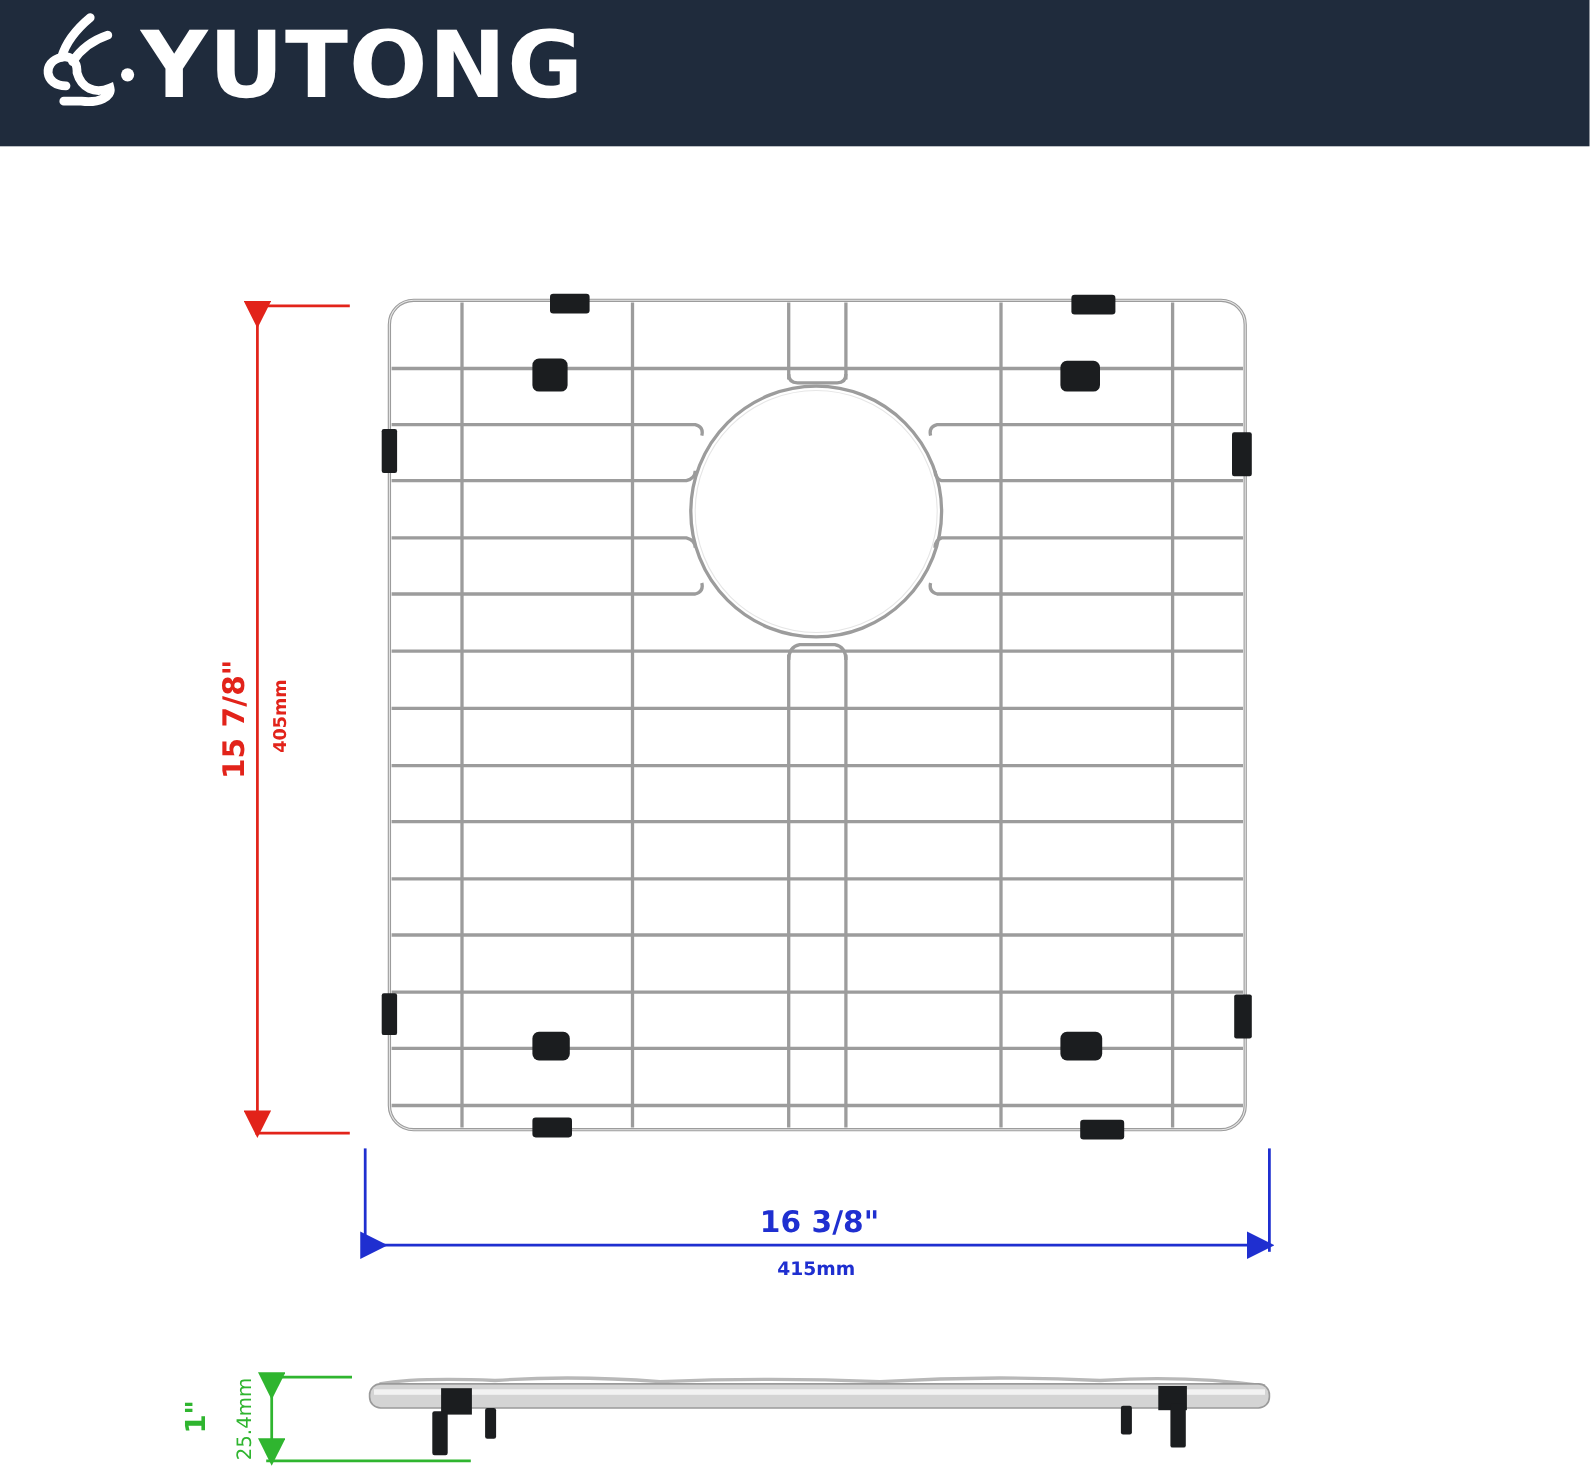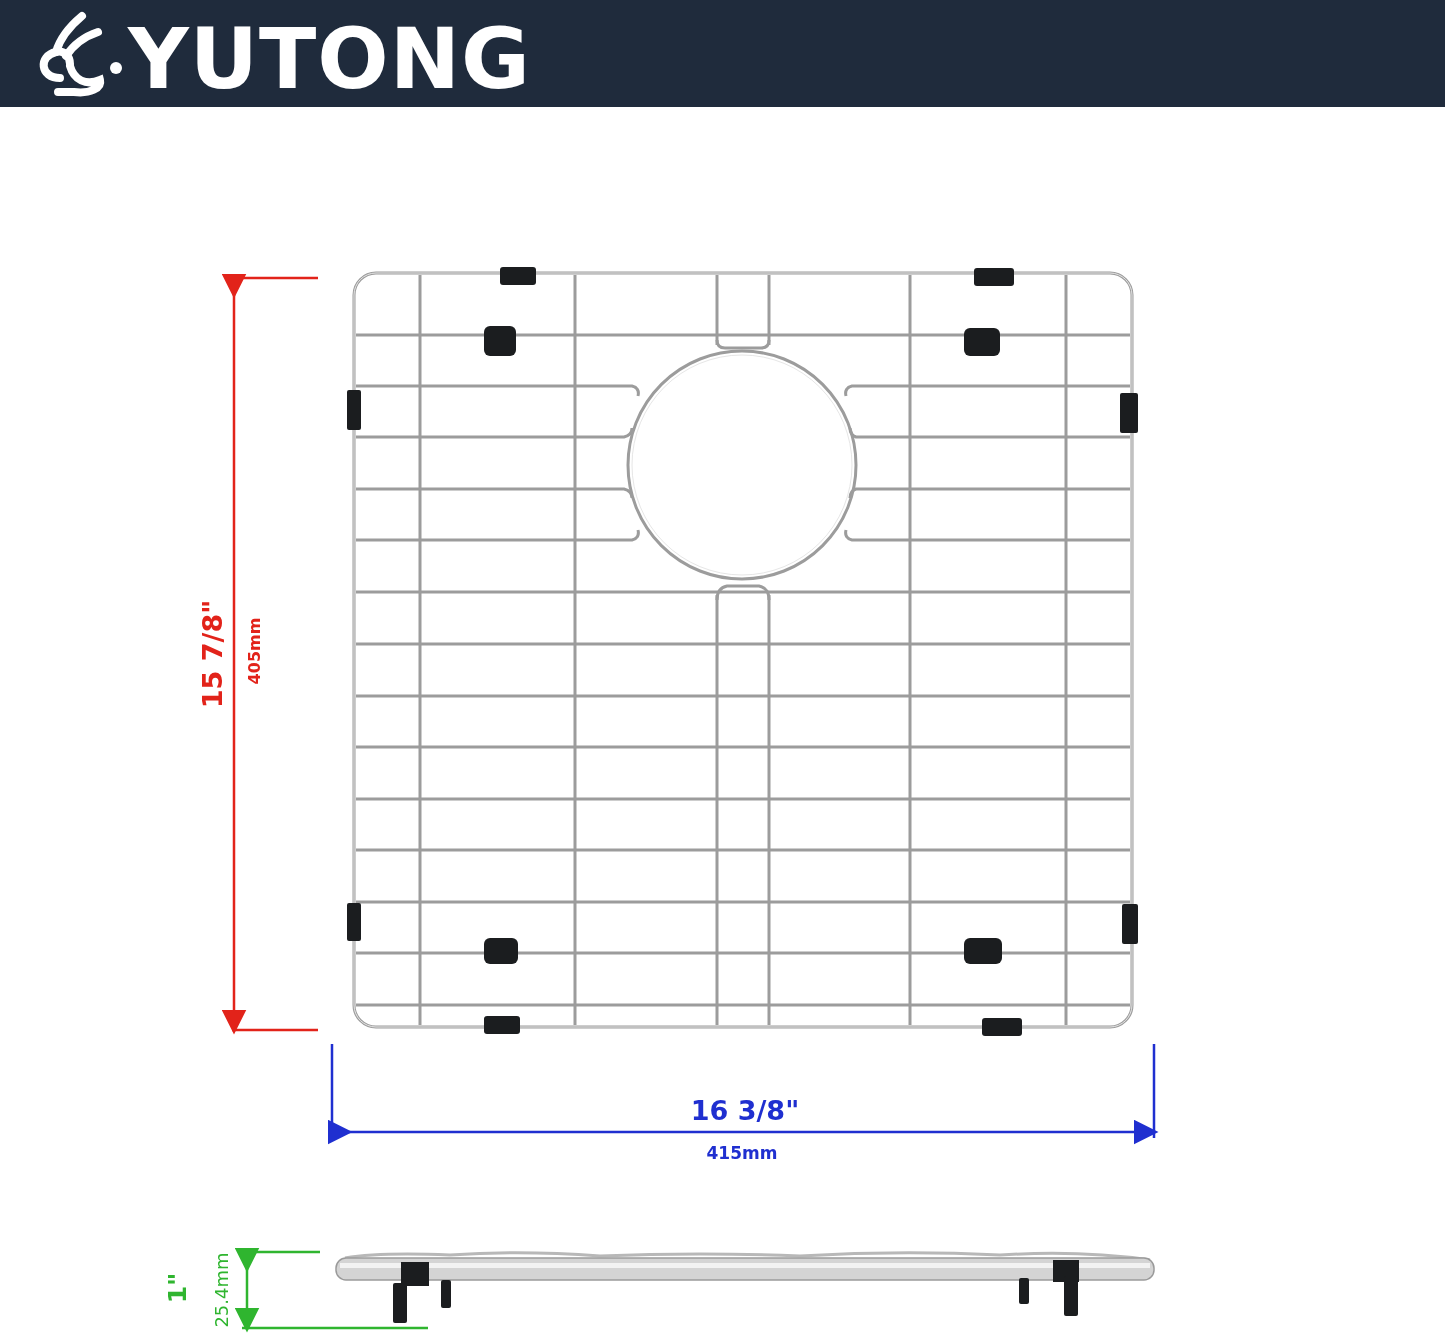--- a/index.html
+++ b/index.html
@@ -1,18 +1,18 @@
 <!DOCTYPE html>
 <html><head>
 <meta charset="utf-8">
 <style>
   html, body { margin: 0; padding: 0; background: #ffffff; }
   body { width: 1445px; height: 1339px; position: relative; overflow: hidden;
          font-family: "DejaVu Sans", "Liberation Sans", sans-serif; }
-  .header { position: absolute; left: 0; top: 0; width: 1445px; height: 107px; background: #1f2b3c; }
+  .header { position: absolute; left: 0; top: 0; width: 1445px; height: 133px; background: #1f2b3c; }
   .logo-mark { position: absolute; left: 30px; top: 8px; width: 100px; height: 92px; }
   .brand { position: absolute; left: 128px; top: 14px; color: #ffffff; font-weight: bold;
            font-size: 84px; letter-spacing: 1px; line-height: 90px;
            font-family: "DejaVu Sans", sans-serif; }
   svg.diagram { position: absolute; left: 0; top: 0; }
   .lbl-red-main { fill: #e2231a; font-weight: bold; font-size: 27px; }
   .lbl-red-sub { fill: #e2231a; font-weight: bold; font-size: 16px; }
   .lbl-blue-main { fill: #1f2fd0; font-weight: bold; font-size: 27px; }
   .lbl-blue-sub { fill: #1f2fd0; font-weight: bold; font-size: 17px; }
   .lbl-green-main { fill: #2fb52f; font-weight: bold; font-size: 25px; }

